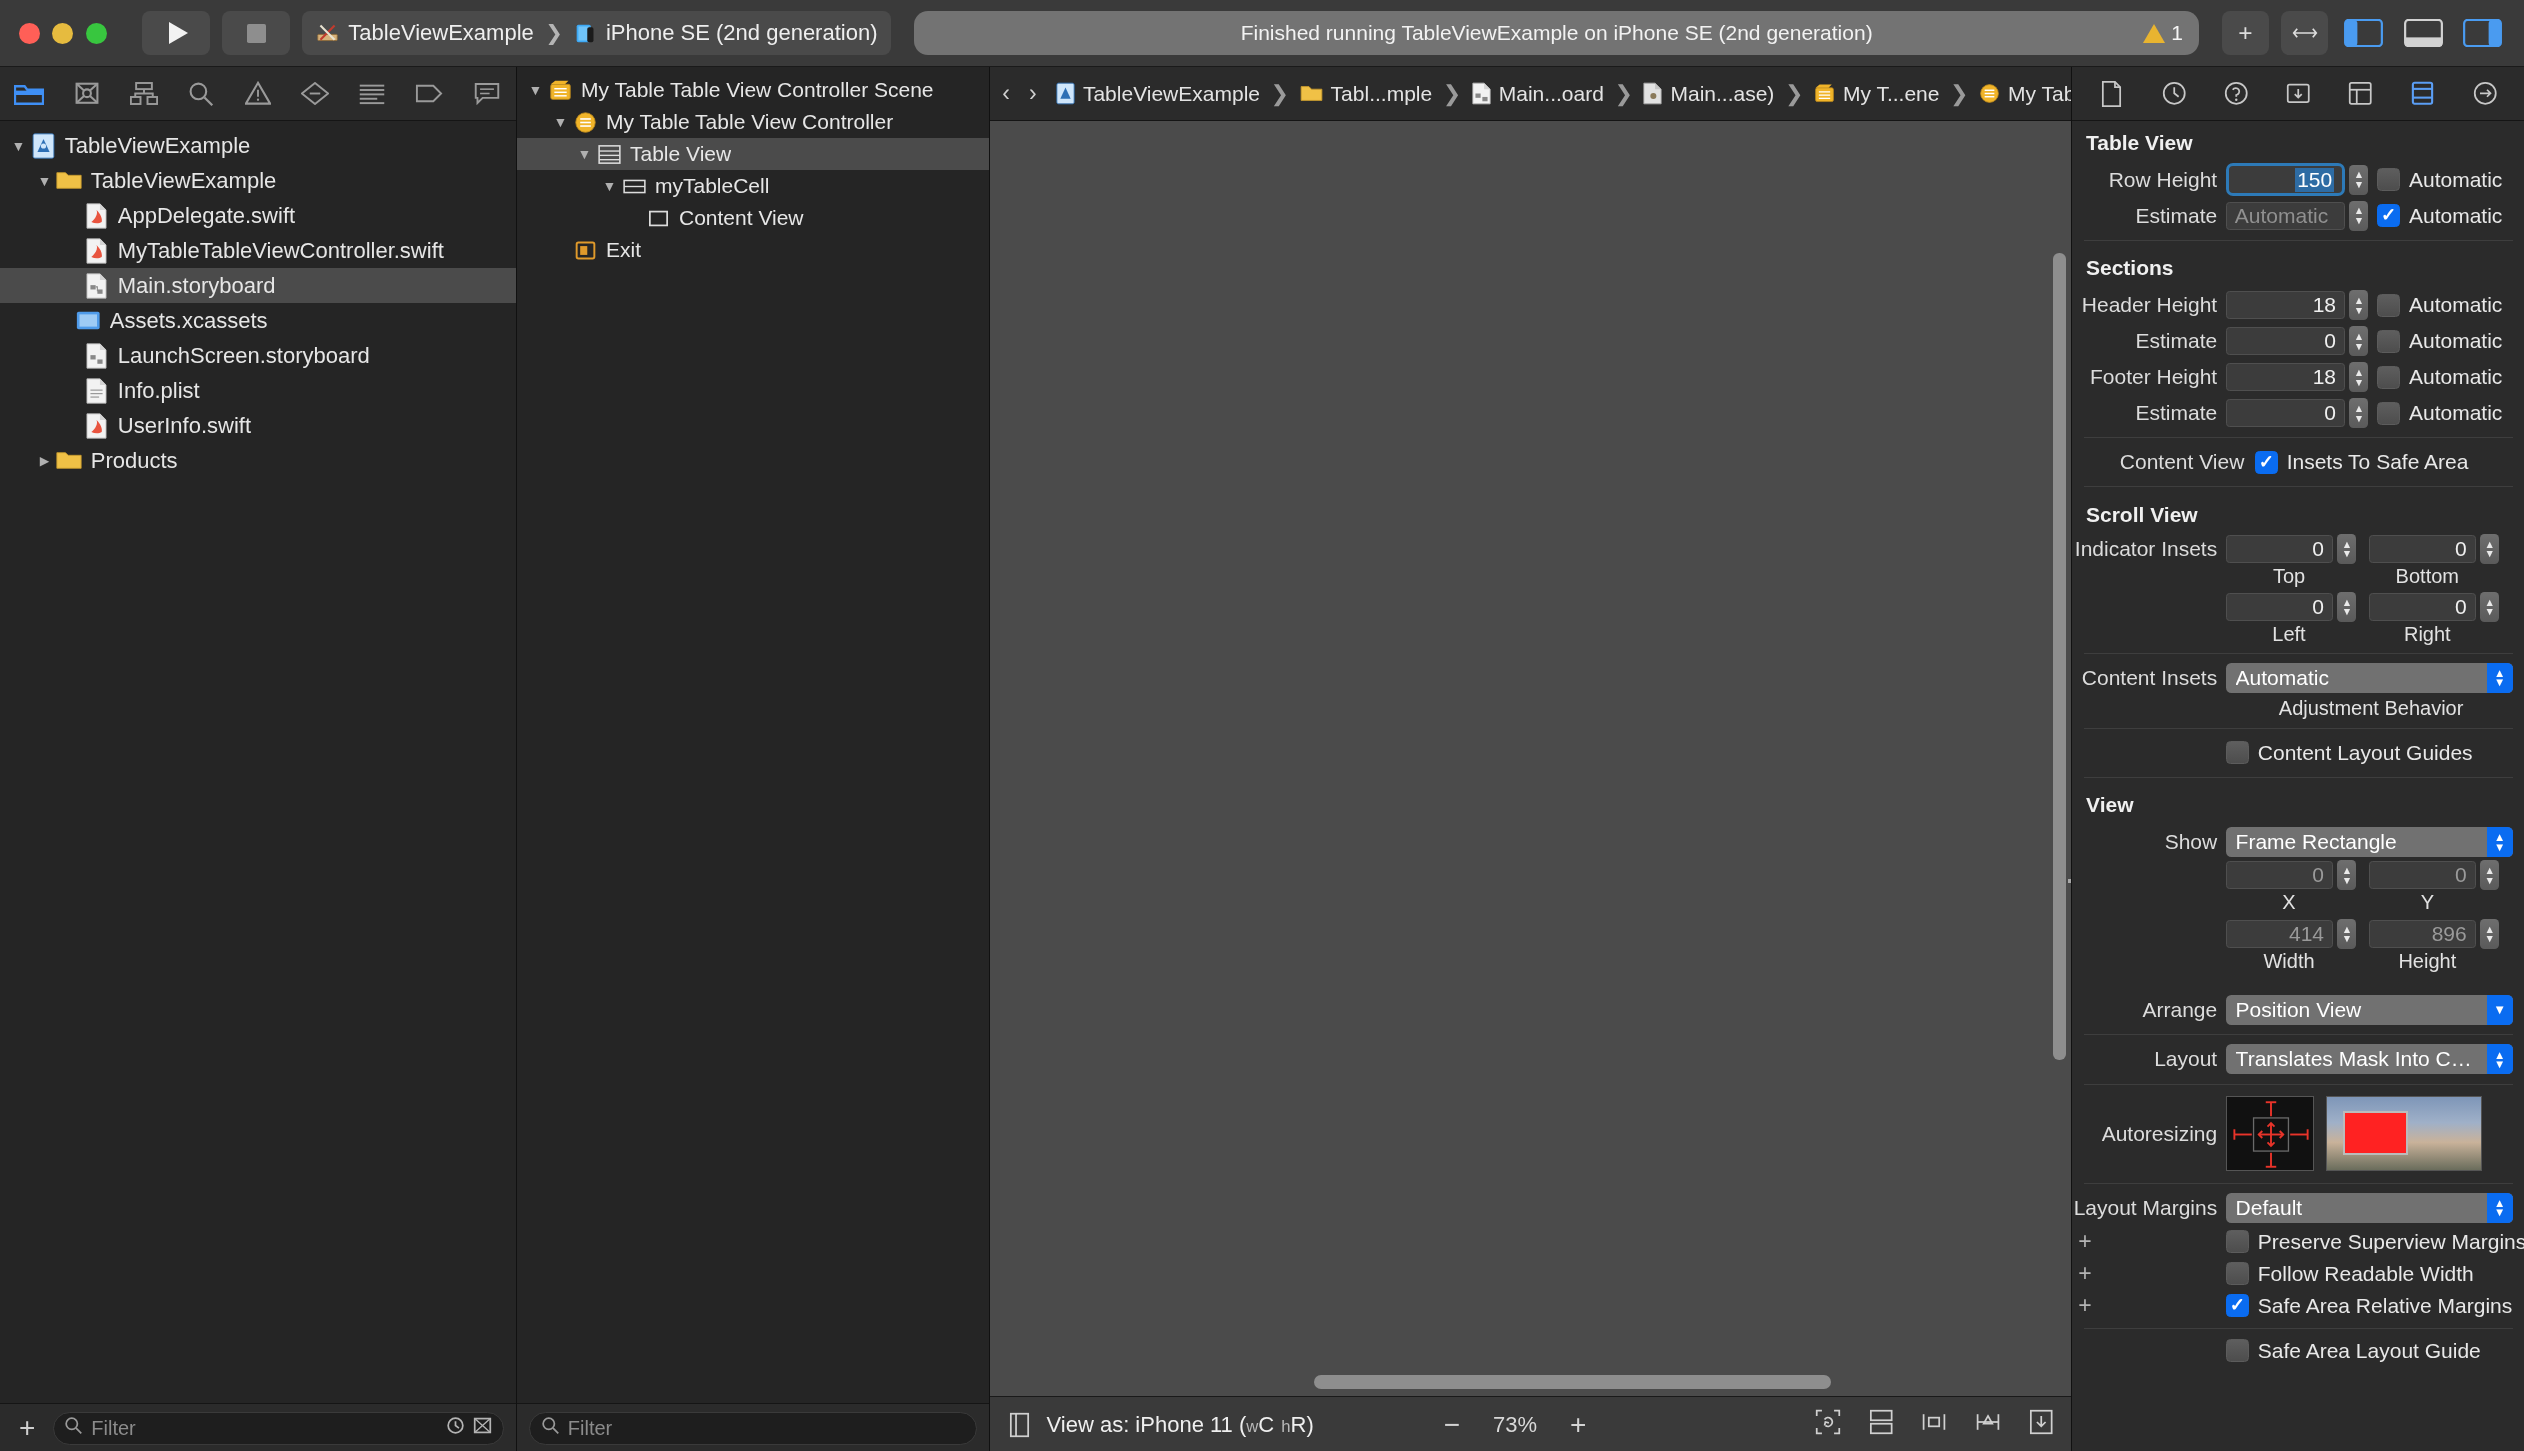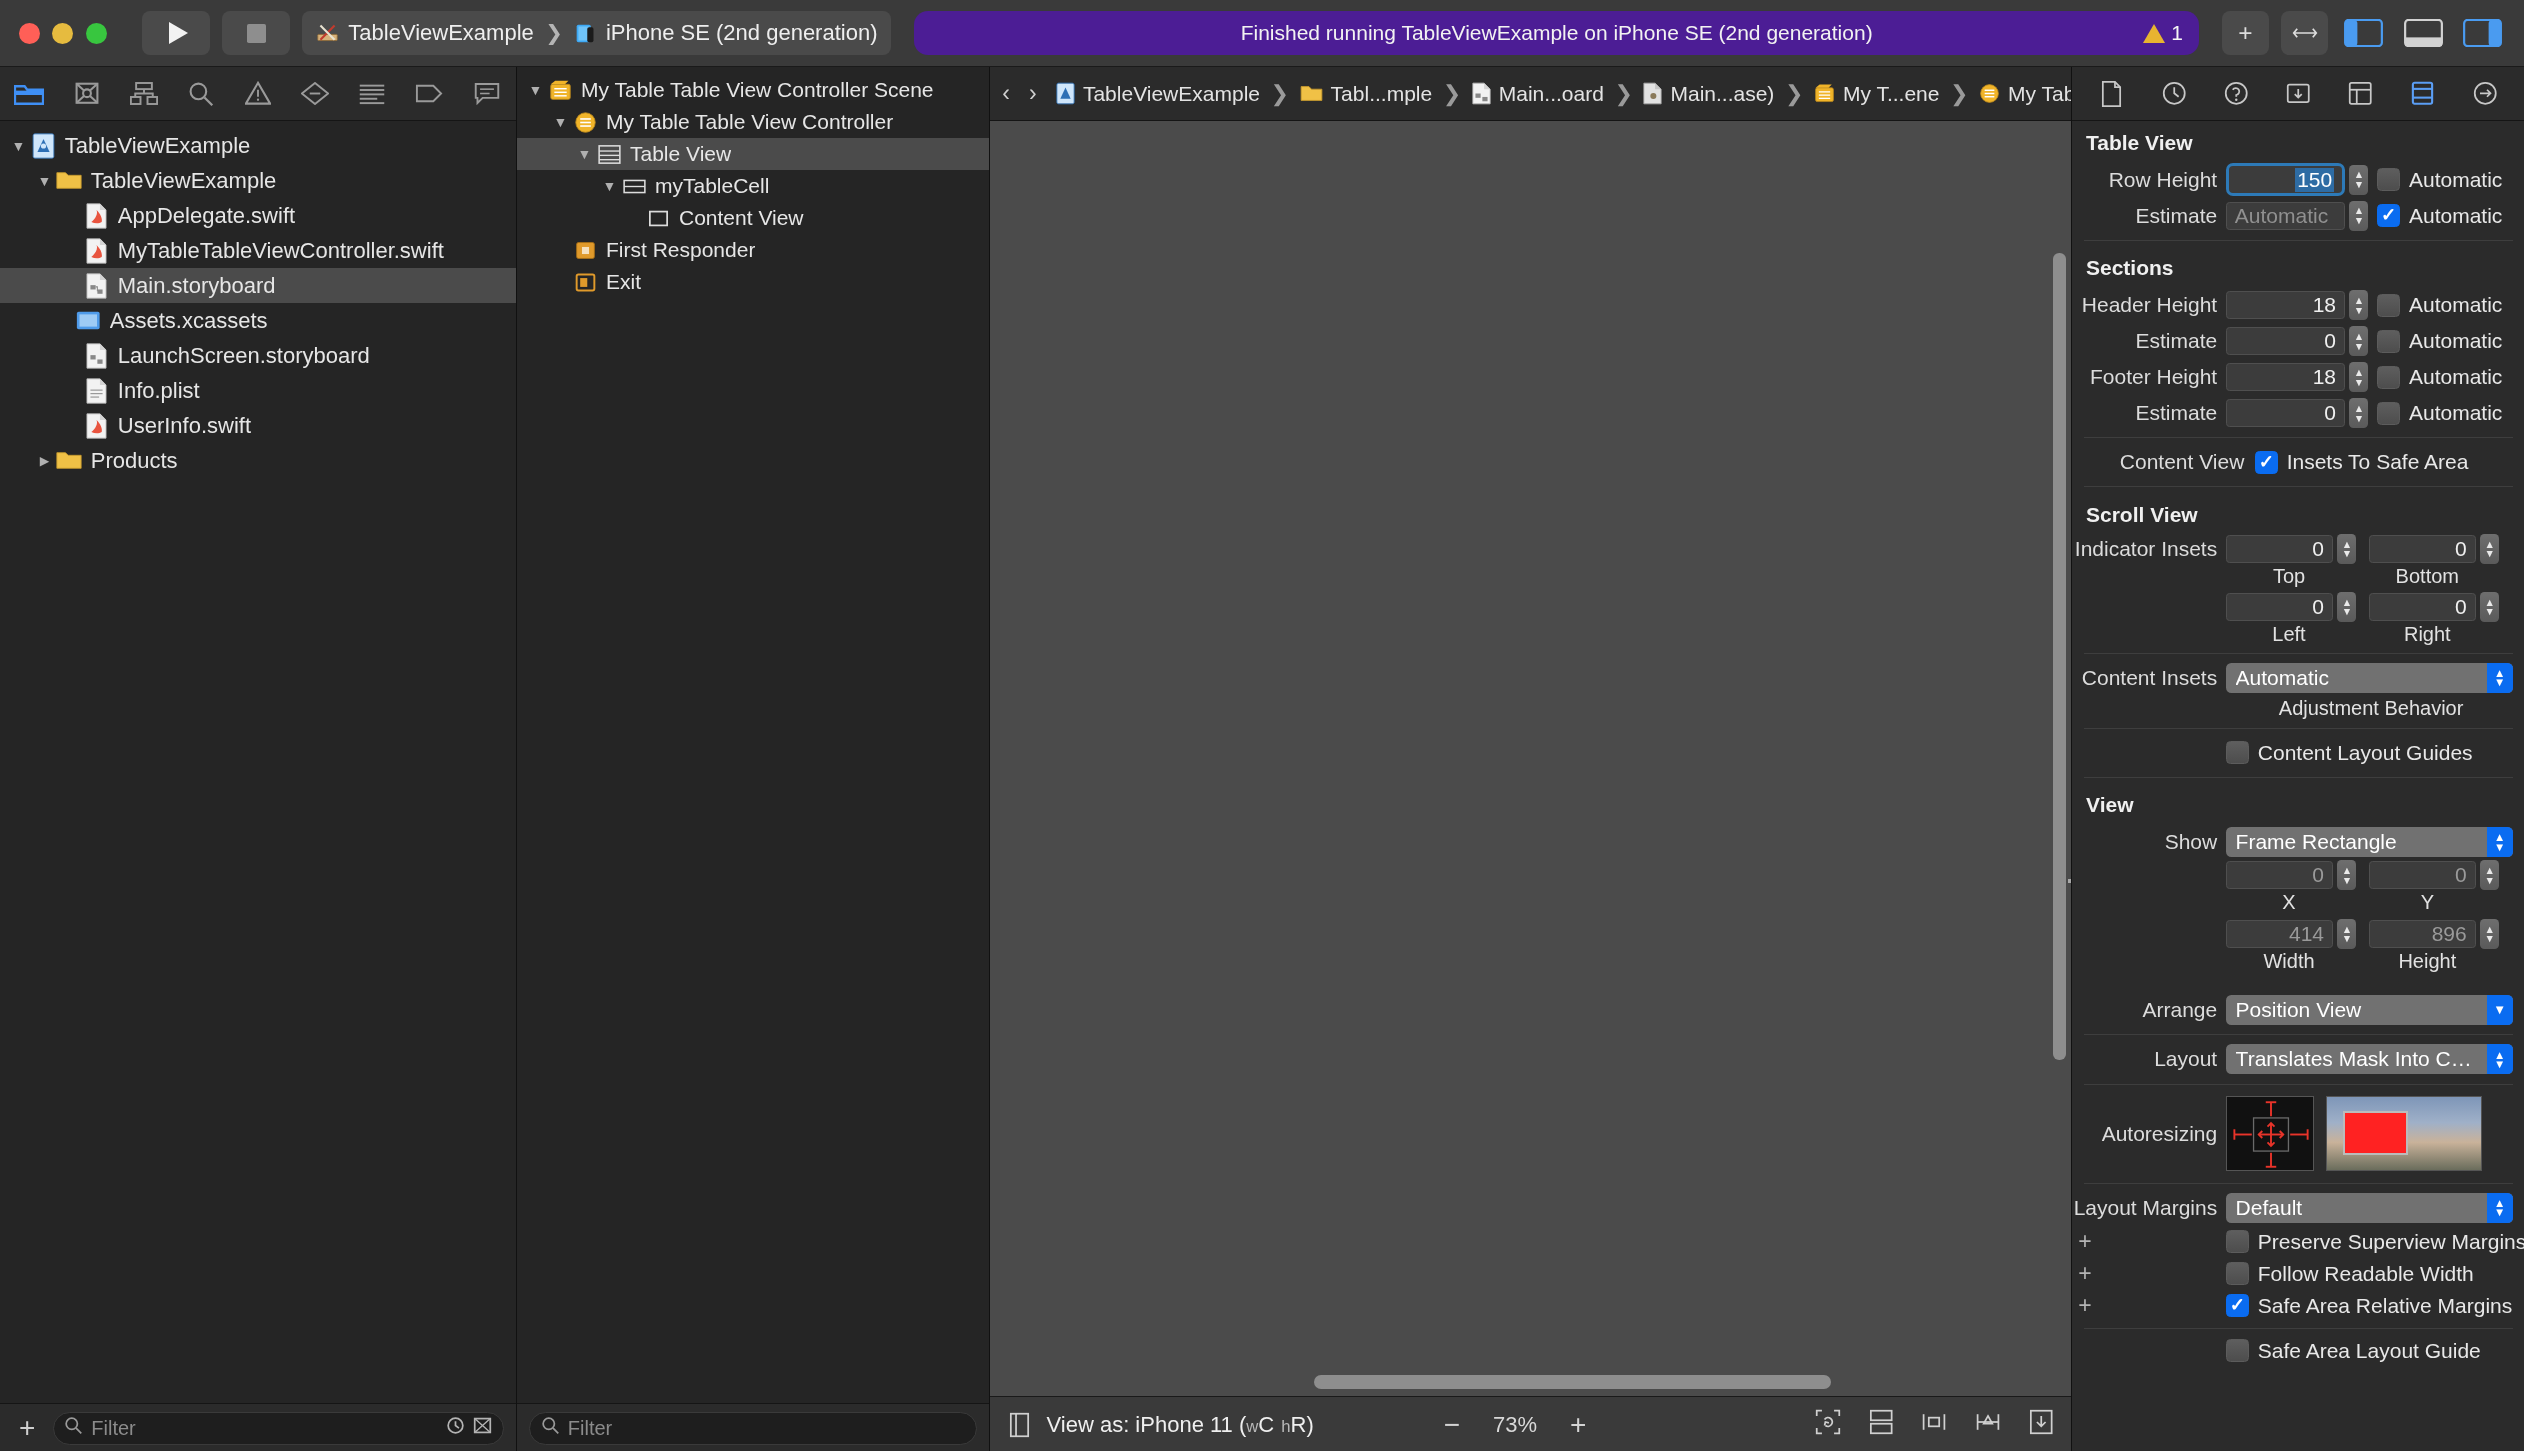--- a/index.html
+++ b/index.html
@@ -46,21 +46,21 @@
 
   .scheme-box {
     height: 44px; border-radius: 8px; background: #4a4a4a;
     display: flex; align-items: center; padding: 0 14px; gap: 8.8px;
     font-size: 22px; color: #eee; white-space: nowrap;
   }
   .chev-sep { color: #b4b4b4; font-size: 21px; font-weight: 300; margin: 0 2.6px; }
 
   .status-box {
     flex: 1;
-    height: 44px; border-radius: 14px; background: #4c1d95;
+    height: 44px; border-radius: 14px; background: #737373;
     display: flex; align-items: center; justify-content: center;
     position: relative;
     margin: 0 10.5px;
     min-width: 175px;
   }
   .status-text { font-size: 21px; color: #f2f2f2; }
   .status-warn {
     position: absolute; right: 16px; display: flex; align-items: center; gap: 6.1px;
     font-size: 21px; color: #f5f5f5;
   }
@@ -631,30 +631,20 @@
           <span class="lbl">myTableCell</span>
         </div>
         <div class="orow" style="padding-left:105px">
           <span class="disc"></span>
           <span class="oicon">
             <svg width="21" height="19" viewBox="0 0 24 22">
                 <rect x="2" y="3" width="20" height="16" fill="none" stroke="#dcdcdc" stroke-width="2"></rect>
               </svg>
           </span>
           <span class="lbl">Content View</span>
-        </div>
-        <div class="orow" style="padding-left:32px">
-          <span class="disc"></span>
-          <span class="oicon">
-            <svg width="23" height="23" viewBox="0 0 26 26">
-                <rect x="3" y="4" width="20" height="18" rx="2" fill="#e09a2b" stroke="#a86f15"></rect>
-                <path d="M9 9 h8 v8 h-8 Z" fill="#fff" opacity="0.7"></path>
-              </svg>
-          </span>
-          <span class="lbl">First Responder</span>
         </div>
         <div class="orow" style="padding-left:32px">
           <span class="disc"></span>
           <span class="oicon">
             <svg width="23" height="23" viewBox="0 0 26 26">
                 <rect x="3" y="4" width="20" height="18" rx="2" fill="none" stroke="#e09a2b" stroke-width="2.2"></rect>
                 <rect x="7" y="8" width="8" height="10" fill="#e09a2b"></rect>
               </svg>
           </span>
           <span class="lbl">Exit</span>

